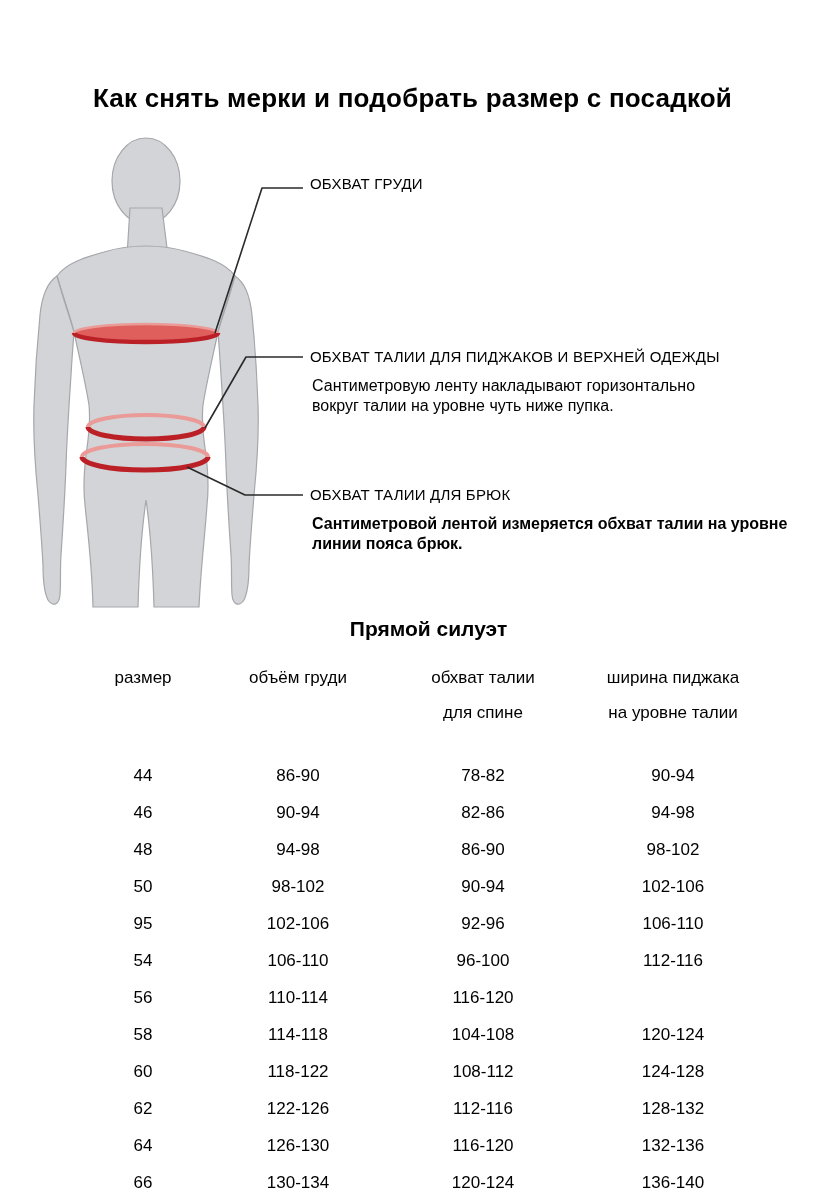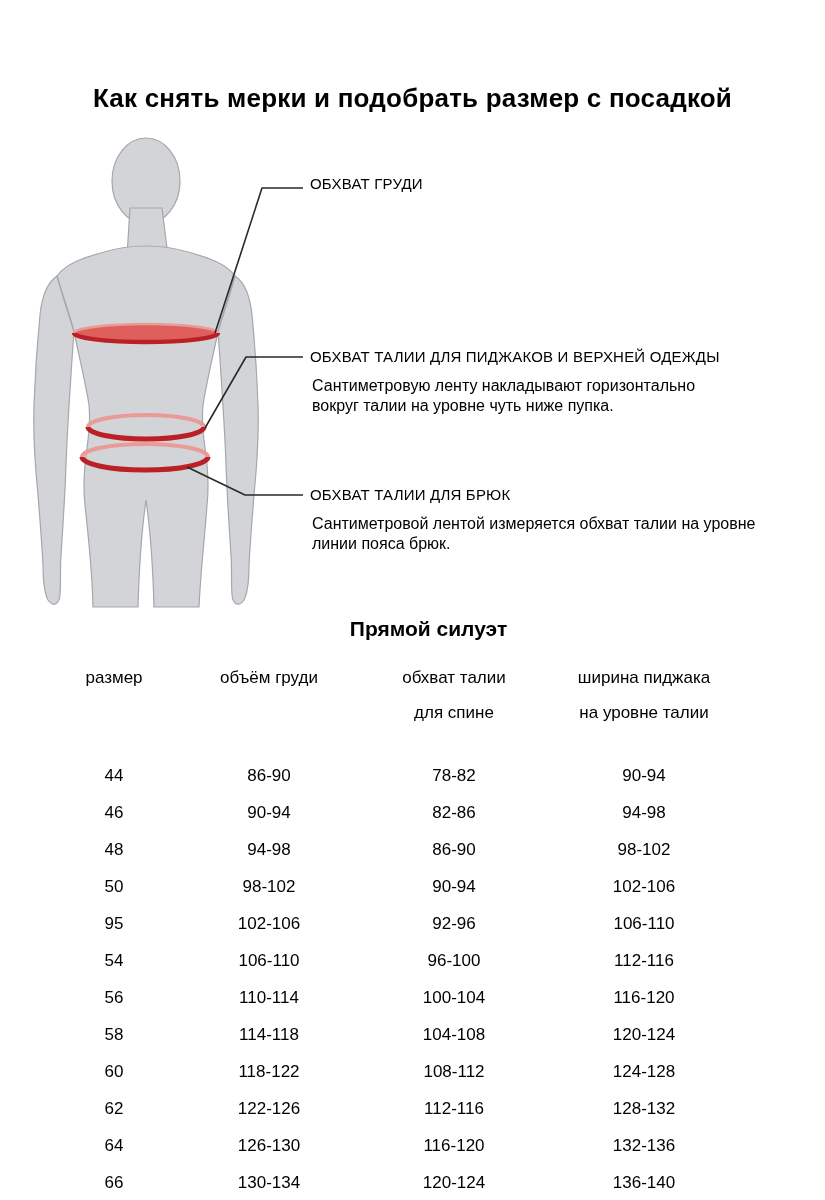--- a/index.html
+++ b/index.html
@@ -26,28 +26,28 @@
   .annotation { position: absolute; left: 310px; }
   .annotation h2 {
     margin: 0; font-size: 15px; font-weight: normal;
     line-height: 22px; white-space: nowrap; letter-spacing: 0.2px;
   }
   .annotation p {
     margin: 8px 0 0 2px; font-size: 16px; line-height: 20px;
   }
   #ann-chest p { width: 476px; }
   #ann-waist-jackets p { width: 430px; }
-  #ann-waist-trousers p { width: 480px; }
+  #ann-waist-trousers p { width: 480px; font-weight: bold; }
 
   .table-title {
     position: absolute; top: 617px; left: 16px; width: 825px;
     text-align: center; font-size: 21px; font-weight: bold;
   }
 
-  .size-table { position: absolute; left: 24px; top: 668px; width: 690px; }
+  .size-table { position: absolute; left: 53px; top: 668px; width: 690px; }
   .tgrid {
     display: grid;
     grid-template-columns: 180px 130px 240px 140px;
   }
   .size-table .hdr-cell { text-align: center; font-size: 17px; line-height: 20px; }
   .size-table .hdr-line2 { margin-top: 15px; }
   .size-table .rows { margin-top: 34px; }
   .size-table .trow { height: 37px; align-items: center; }
   .size-table .cell { text-align: center; font-size: 17px; }
 </style>
@@ -202,21 +202,20 @@
       </div>
       <div class="tgrid trow">
         <div class="cell">54</div>
         <div class="cell">106-110</div>
         <div class="cell">96-100</div>
         <div class="cell">112-116</div>
       </div>
       <div class="tgrid trow">
         <div class="cell">56</div>
         <div class="cell">110-114</div>
-        <div class="cell">100-104</div>
         <div class="cell">116-120</div>
       </div>
       <div class="tgrid trow">
         <div class="cell">58</div>
         <div class="cell">114-118</div>
         <div class="cell">104-108</div>
         <div class="cell">120-124</div>
       </div>
       <div class="tgrid trow">
         <div class="cell">60</div>

